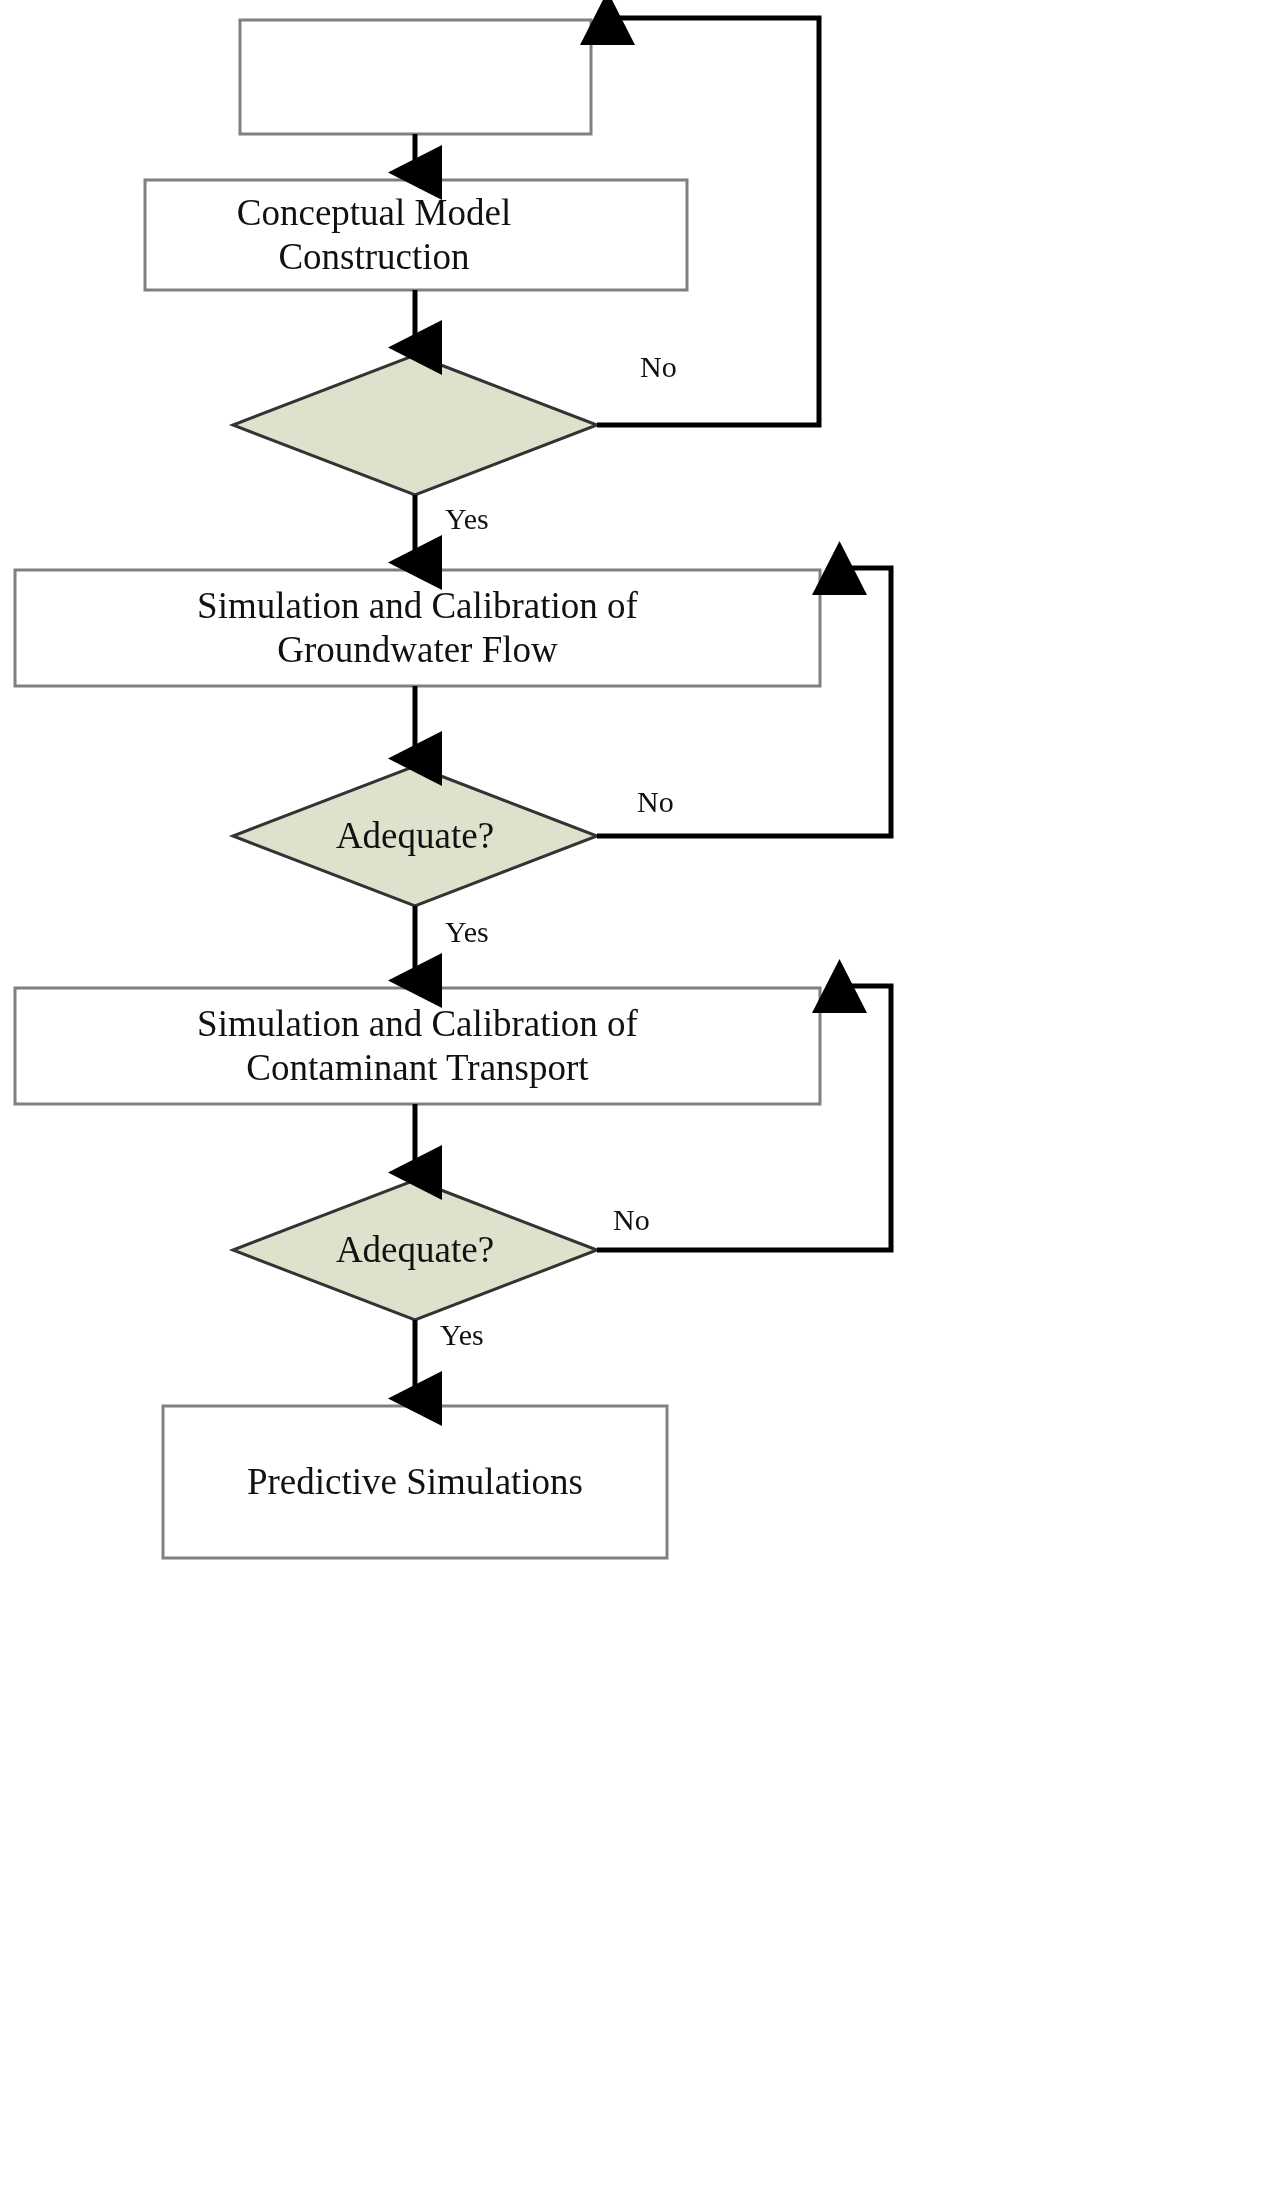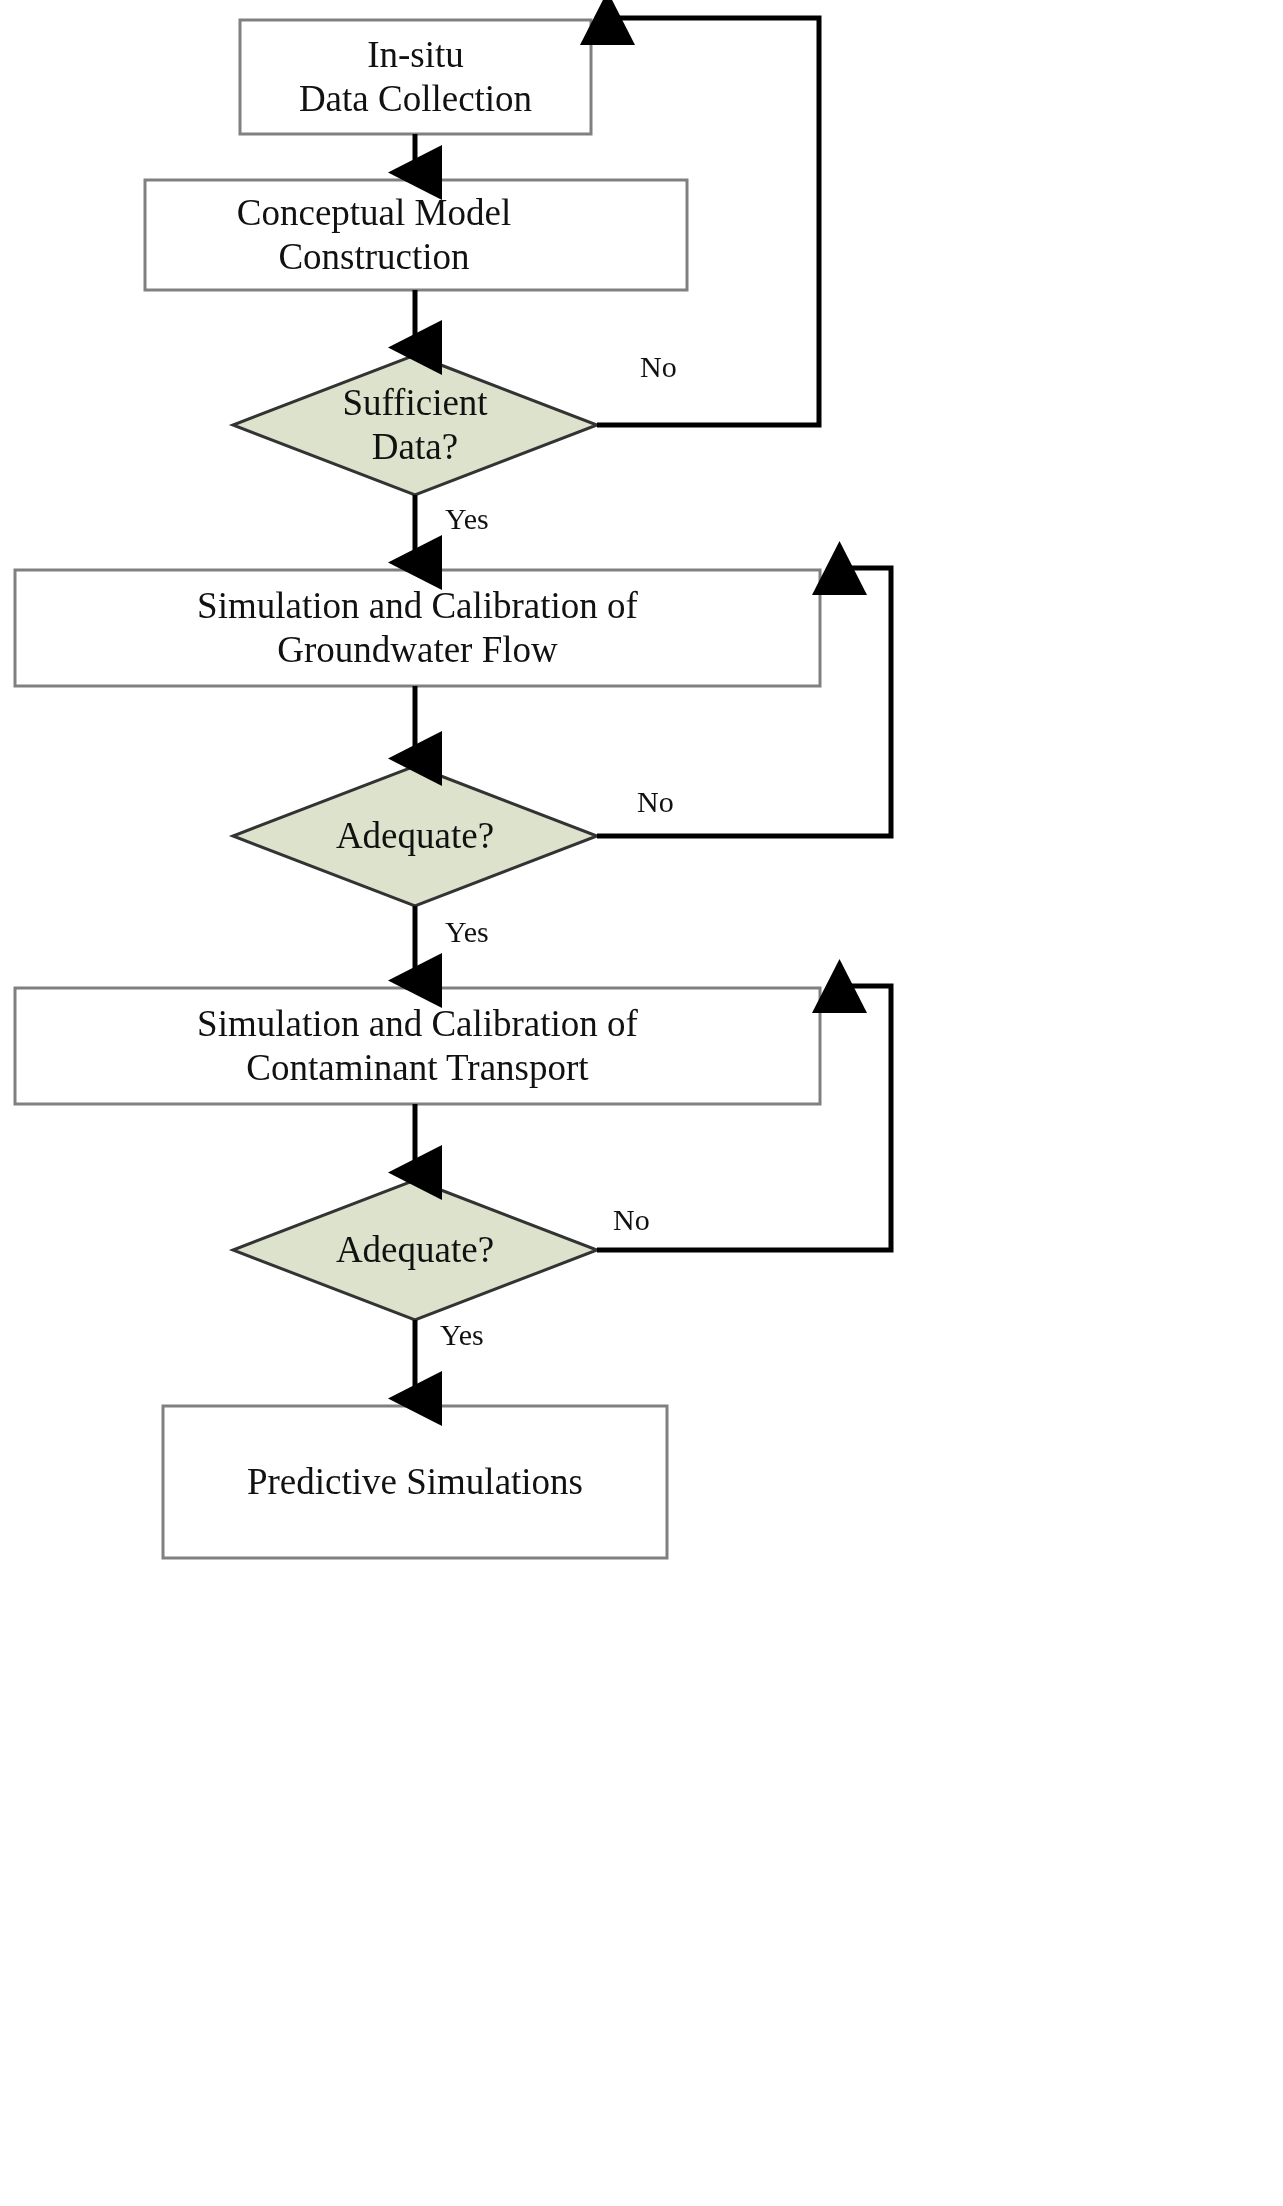--- a/index.html
+++ b/index.html
@@ -91,27 +91,23 @@
 
     <line x1="415" y1="1320" x2="415" y2="1398" stroke="#000000" stroke-width="5" marker-end="url(#arrowhead)"></line>
 
     <polyline points="597,425 819,425 819,18 608,18" fill="none" stroke="#000000" stroke-width="5" marker-end="url(#arrowhead)"></polyline>
 
     <polyline points="597,836 891,836 891,568 840,568" fill="none" stroke="#000000" stroke-width="5" marker-end="url(#arrowhead)"></polyline>
 
     <polyline points="597,1250 891,1250 891,986 840,986" fill="none" stroke="#000000" stroke-width="5" marker-end="url(#arrowhead)"></polyline>
   </svg>
 
-  <div class="node-label process-label" style="left:240px; top:20px; width:351px; height:114px;">In-situ
-Data Collection</div>
 
   <div class="node-label process-label" style="left:145px; top:180px; width:458px; height:110px;">Conceptual Model Construction</div>
 
-  <div class="node-label decision-label" style="left:255px; top:355px; width:320px; height:140px;">Sufficient
-Data?</div>
 
   <div class="node-label process-label" style="left:15px; top:570px; width:805px; height:116px;">Simulation and Calibration of
 Groundwater Flow</div>
 
   <div class="node-label decision-label" style="left:255px; top:766px; width:320px; height:140px;">Adequate?</div>
 
   <div class="node-label process-label" style="left:15px; top:988px; width:805px; height:116px;">Simulation and Calibration of
 Contaminant Transport</div>
 
   <div class="node-label decision-label" style="left:255px; top:1180px; width:320px; height:140px;">Adequate?</div>

